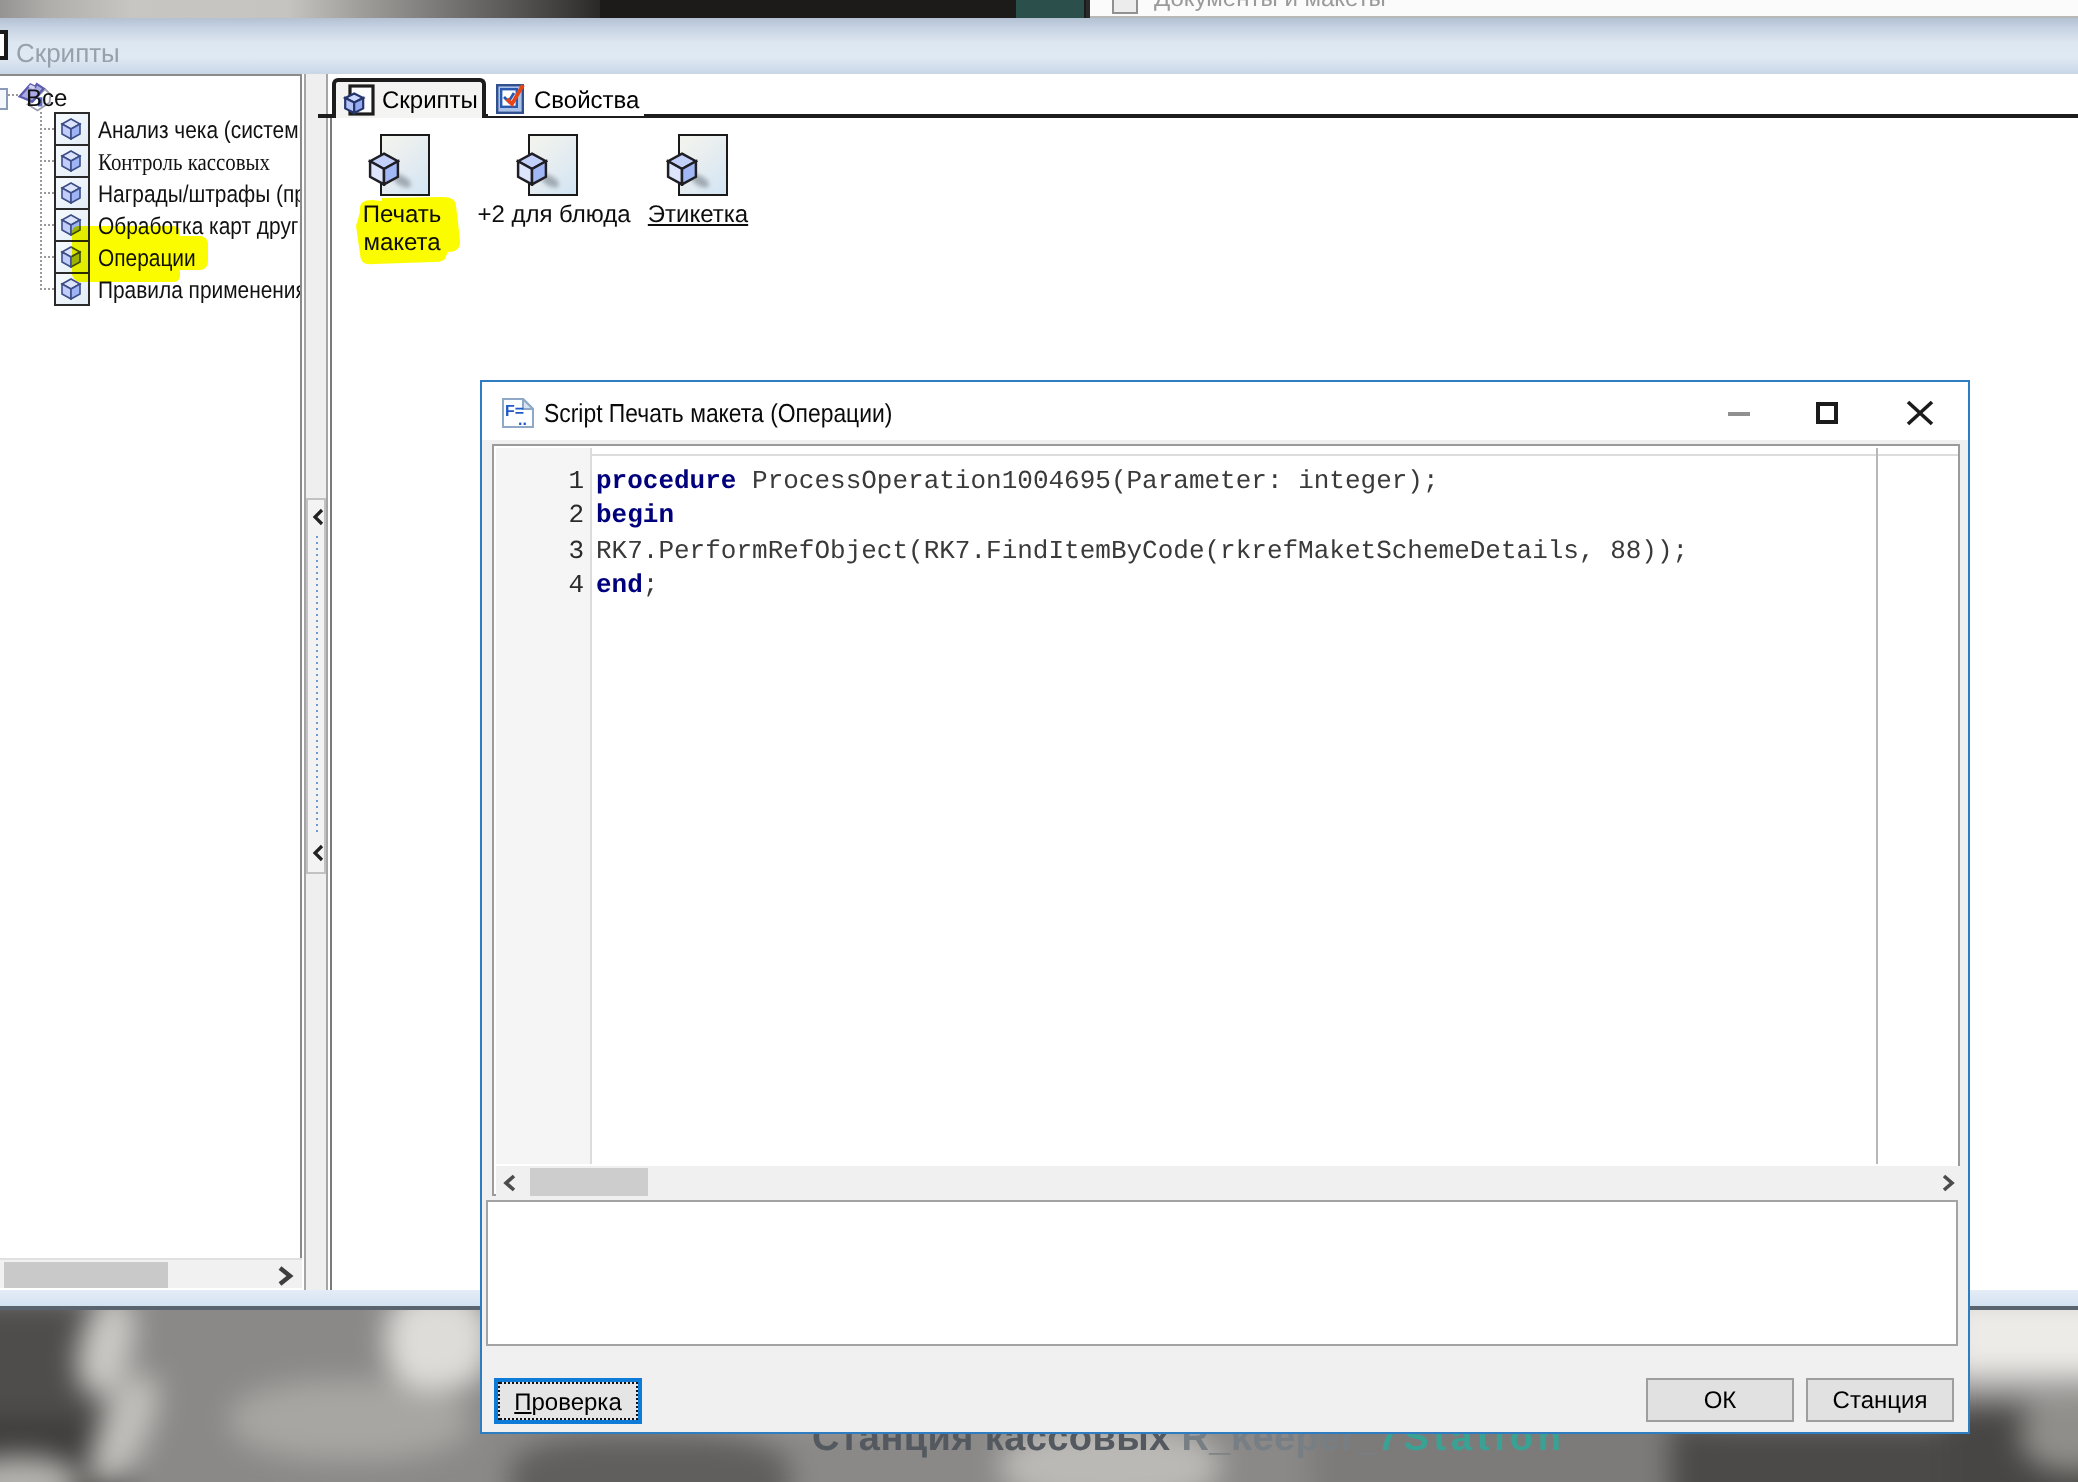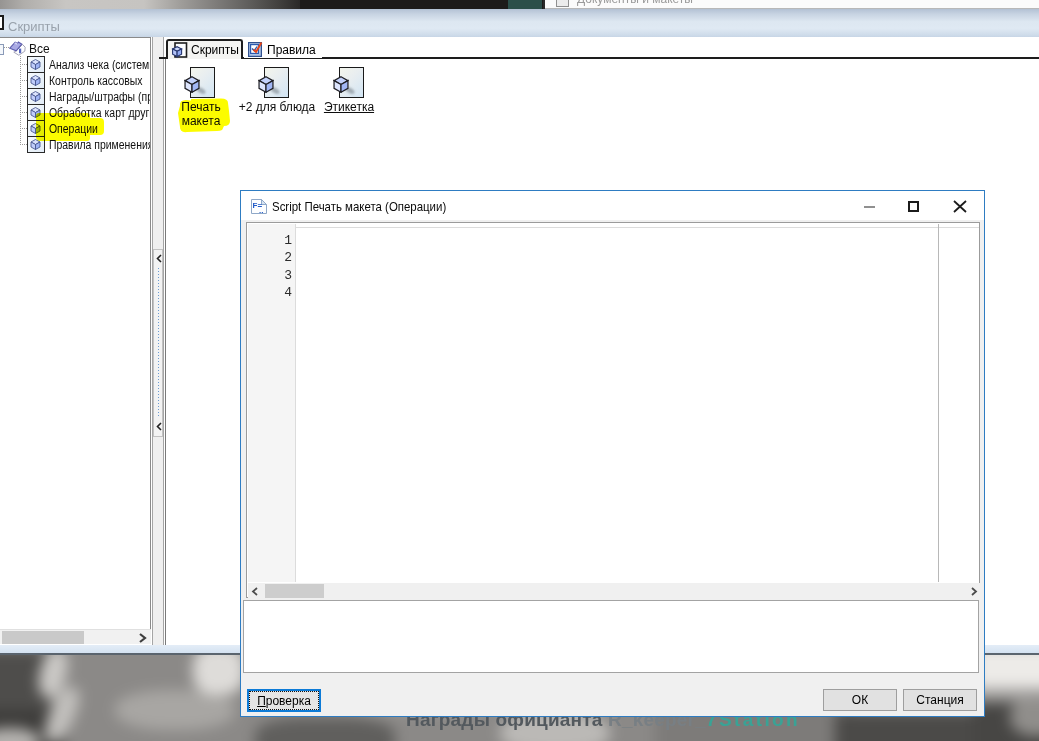--- a/index.html
+++ b/index.html
@@ -41,36 +41,36 @@
 <div class="abs" id="tree" style="left:0;top:37px;width:151px;height:607px;background:#fff;border:1px solid #8a8a8a;border-left:none;overflow:hidden;">
 
   <div class="abs" style="left:-7px;top:6px;width:11px;height:11px;border:1px solid #8a9ab8;background:#f4f7fb;"></div>
   <svg class="abs" style="left:9px;top:2px" width="17" height="16" viewBox="0 0 17 16">
     <path d="M7 11 L13.5 4.5 L16.2 7.2 L15.8 11.2 L9.8 15.2 L4.8 12.2 Z" fill="#fdfdfe" stroke="#9b9bb0" stroke-width="0.9"></path>
     <path d="M0.8 8.2 L6.2 2.2 L8.6 3.4 L9.4 2 L12.8 4.2 L7.2 10.8 Z" fill="#a9a9e4" stroke="#5b5bad" stroke-width="1.1"></path>
     <path d="M6.2 2.2 L8.6 3.4 L7.8 4.8 L5.2 3.5 Z" fill="#d3d3f4"></path>
     <rect x="10" y="8.6" width="2.2" height="4.6" fill="#5868c0"></rect>
   </svg>
   <div class="abs" style="left:4px;top:9px;width:6px;height:1px;background-image:repeating-linear-gradient(90deg,#9a9a9a 0 1px,transparent 1px 2px);"></div>
-  <div class="abs" style="left:29px;top:4px;font-size:12px;color:#111;">Все</div>
+  <div class="abs" style="left:13px;top:4px;font-size:12px;color:#111;">Все</div>
 
   <div class="abs" style="left:20px;top:18px;width:1px;height:88px;background-image:repeating-linear-gradient(#9a9a9a 0 1px,transparent 1px 2px);"></div>
 
   <div class="abs row" style="top:18px;">
       <i></i>
       <span class="cubebox">
         <svg style="position:absolute;left:2px;top:1.5px" width="11" height="11" viewBox="0 0 20 22">
     <path d="M10 1 L19 6 L10 11 L1 6 Z" fill="#dbe3fd" stroke="#3d4d85" stroke-width="1.6"></path>
     <path d="M1 6 L10 11 L10 21 L1 16 Z" fill="#c0cdfa" stroke="#3d4d85" stroke-width="1.6"></path>
     <path d="M19 6 L10 11 L10 21 L19 16 Z" fill="#9fb4f4" stroke="#3d4d85" stroke-width="1.6"></path>
     </svg>
       </span>
       <b>Анализ чека (системный</b>
     </div>
-  <div class="abs row" style="top:34px;">
+  <div class="abs row" style="top:34px;font-family:Liberation Serif, serif;">
       <i></i>
       <span class="cubebox">
         <svg style="position:absolute;left:2px;top:1.5px" width="11" height="11" viewBox="0 0 20 22">
     <path d="M10 1 L19 6 L10 11 L1 6 Z" fill="#dbe3fd" stroke="#3d4d85" stroke-width="1.6"></path>
     <path d="M1 6 L10 11 L10 21 L1 16 Z" fill="#c0cdfa" stroke="#3d4d85" stroke-width="1.6"></path>
     <path d="M19 6 L10 11 L10 21 L19 16 Z" fill="#9fb4f4" stroke="#3d4d85" stroke-width="1.6"></path>
     </svg>
       </span>
       <b>Контроль кассовых</b>
     </div>
@@ -161,21 +161,21 @@
   <div class="abs" style="left:23px;top:2px;font-size:12px;color:#000;">Скрипты</div>
 </div>
 
 <div class="abs" style="left:244px;top:41px;width:78px;height:17px;background:#fff;">
   <svg class="abs" style="left:4px;top:0px" width="15" height="16" viewBox="0 0 15 16">
     <rect x="0.6" y="1.6" width="12.8" height="13.8" fill="#aac2e8" stroke="#30508e" stroke-width="1.2"></rect>
     <rect x="2.6" y="3.6" width="7.8" height="8.8" fill="#fff" stroke="#2a5ab0" stroke-width="1.2"></rect>
     <path d="M4 7.5 L6.3 9.8 L9 5.5" fill="none" stroke="#2a5ab0" stroke-width="1.4"></path>
     <path d="M5.5 8.5 L8 11 L13.5 1.5" fill="none" stroke="#e74518" stroke-width="1.9"></path>
   </svg>
-  <div class="abs" style="left:23px;top:2px;font-size:12px;color:#000;">Правила</div>
+  <div class="abs" style="left:23px;top:2px;font-size:12px;color:#000;">Свойства</div>
 </div>
 
 <div id="icons">
 
   <div class="abs sheet" style="left:190px;top:67px;"></div>
   <div class="abs cshadow" style="left:196px;top:88px;"></div>
   <svg class="abs bigcube" style="left:184px;top:76px;" width="16" height="17" viewBox="0 0 20 22">
     <path d="M10 1 L19 6 L10 11 L1 6 Z" fill="#c3d1fa" stroke="#1e1e24" stroke-width="1.6"></path>
     <path d="M1 6 L10 11 L10 21 L1 16 Z" fill="#dde5fd" stroke="#1e1e24" stroke-width="1.6"></path>
     <path d="M19 6 L10 11 L10 21 L19 16 Z" fill="#a2b7f5" stroke="#1e1e24" stroke-width="1.6"></path>
@@ -221,21 +221,21 @@
     <div class="abs" style="left:545px;top:72px;width:110px;height:42px;background:#bbb9b6;border-radius:45%;"></div>
     <div class="abs" style="left:700px;top:38px;width:200px;height:75px;background:#7d7b79;"></div>
     <div class="abs" style="left:880px;top:72px;width:140px;height:50px;background:#4b4a48;"></div>
     <div class="abs" style="left:1018px;top:6px;width:117px;height:44px;background:#edebe8;"></div>
     <div class="abs" style="left:1022px;top:48px;width:113px;height:22px;background:#a3a19f;"></div>
     <div class="abs" style="left:1018px;top:62px;width:120px;height:60px;background:#474644;"></div>
     <div class="abs" style="left:1055px;top:58px;width:55px;height:38px;background:#908e8b;border-radius:45%;"></div>
   </div>
 
   <div class="abs" style="left:406px;top:54px;font-size:19px;font-weight:bold;letter-spacing:0.2px;white-space:nowrap;">
-    <span style="color:#53595e;">Награды официанта </span><span style="color:#787f84;">R_keeper_</span><span style="color:#3aa295;letter-spacing:2.4px;">7Station</span>
+    <span style="color:#53595e;">Станция кассовых </span><span style="color:#787f84;">R_keeper_</span><span style="color:#3aa295;letter-spacing:2.4px;">7Station</span>
   </div>
 </div>
 
 <div class="abs" id="dlg" style="left:240px;top:190px;width:745px;height:527px;background:#f0f0f0;border:1px solid #2e7cc2;">
 
   <div class="abs" style="left:0;top:0;width:743px;height:29px;background:#fff;">
     <svg class="abs" style="left:10px;top:8px" width="16" height="15" viewBox="0 0 16 15">
       <path d="M0.5 0.5 H10.5 L15.5 5.5 V14.5 H0.5 Z" fill="#fdfeff" stroke="#8fa8c8" stroke-width="1"></path>
       <path d="M10.5 0.5 V5.5 H15.5 Z" fill="#d7e4f2" stroke="#8fa8c8" stroke-width="1"></path>
       <text x="1.5" y="9" font-family="Liberation Sans" font-size="8" font-weight="bold" fill="#1f5ac8">F=</text>
@@ -247,20 +247,24 @@
     <svg class="abs" style="left:712px;top:9px" width="14" height="13" viewBox="0 0 14 13">
       <path d="M1 1 L13 12 M13 1 L1 12" stroke="#1b1b1b" stroke-width="1.8"></path>
     </svg>
   </div>
 
   <div class="abs" style="left:5px;top:31px;width:734px;height:376px;background:#fff;border:1px solid #9b9b9b;">
     <div class="abs" style="left:1px;top:4px;width:731px;height:1px;background:#dcdcdc;"></div>
     <div class="abs" style="left:1px;top:1px;width:48px;height:358px;background:#f5f5f5;border-right:1px solid #dcdcdc;"></div>
     <div class="abs" style="left:691px;top:1px;width:1px;height:358px;background:#b8b8b8;"></div>
     <div class="abs" id="lnums" style="left:1px;top:9px;width:44px;text-align:right;font-family:'Liberation Mono',monospace;font-size:13px;line-height:17.3px;color:#2b2b2b;">1<br>2<br>3<br>4</div>
+    <div class="abs" id="code" style="left:51px;top:9px;font-family:'Liberation Mono',monospace;font-size:13px;line-height:17.3px;color:#3a3a3a;white-space:pre;"><span style="color:#00007c;font-weight:bold;">procedure</span> ProcessOperation1004695(Parameter: integer);
+<span style="color:#00007c;font-weight:bold;">begin</span>
+RK7.PerformRefObject(RK7.FindItemByCode(rkrefMaketSchemeDetails, 88));
+<span style="color:#00007c;font-weight:bold;">end</span>;</div>
 
     <div class="abs" style="left:1px;top:360px;width:732px;height:16px;background:#f0f0f0;">
       <svg class="abs" style="left:3px;top:4px" width="8" height="9" viewBox="0 0 8 9">
           <path d="M6 1 L2 4.5 L6 8" fill="none" stroke="#4c4c4c" stroke-width="1.8"></path>
         </svg>
       <div class="abs" style="left:17px;top:1px;width:59px;height:14px;background:#cdcdcd;"></div>
       <svg class="abs" style="left:722px;top:4px" width="8" height="9" viewBox="0 0 8 9">
           <path d="M2 1 L6 4.5 L2 8" fill="none" stroke="#4c4c4c" stroke-width="1.8"></path>
         </svg>
     </div>

